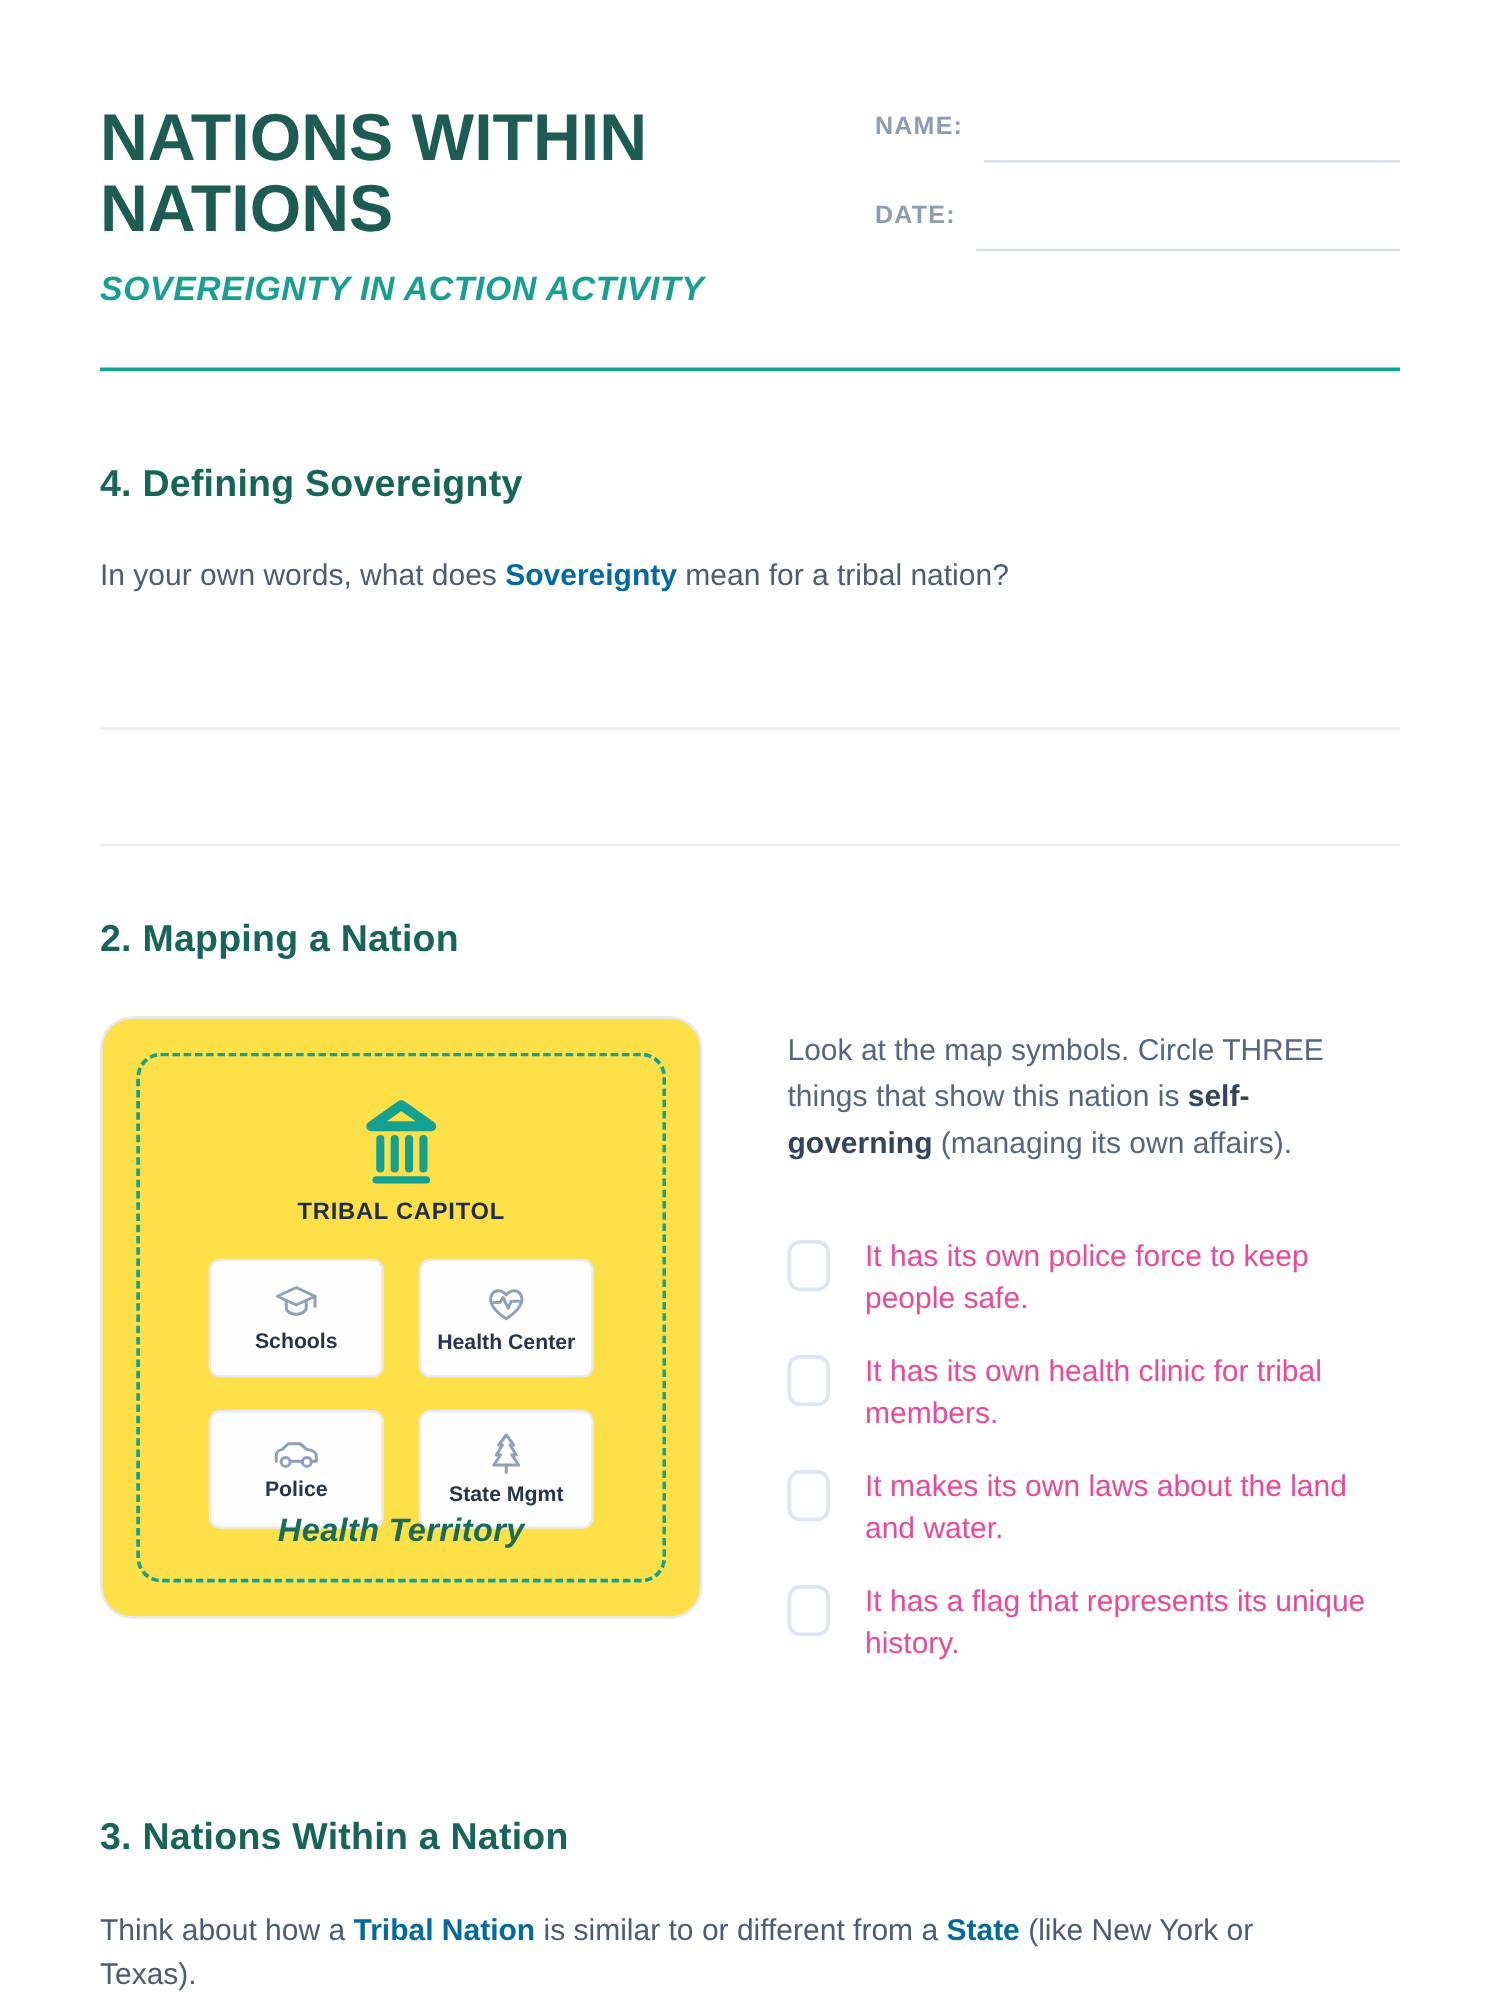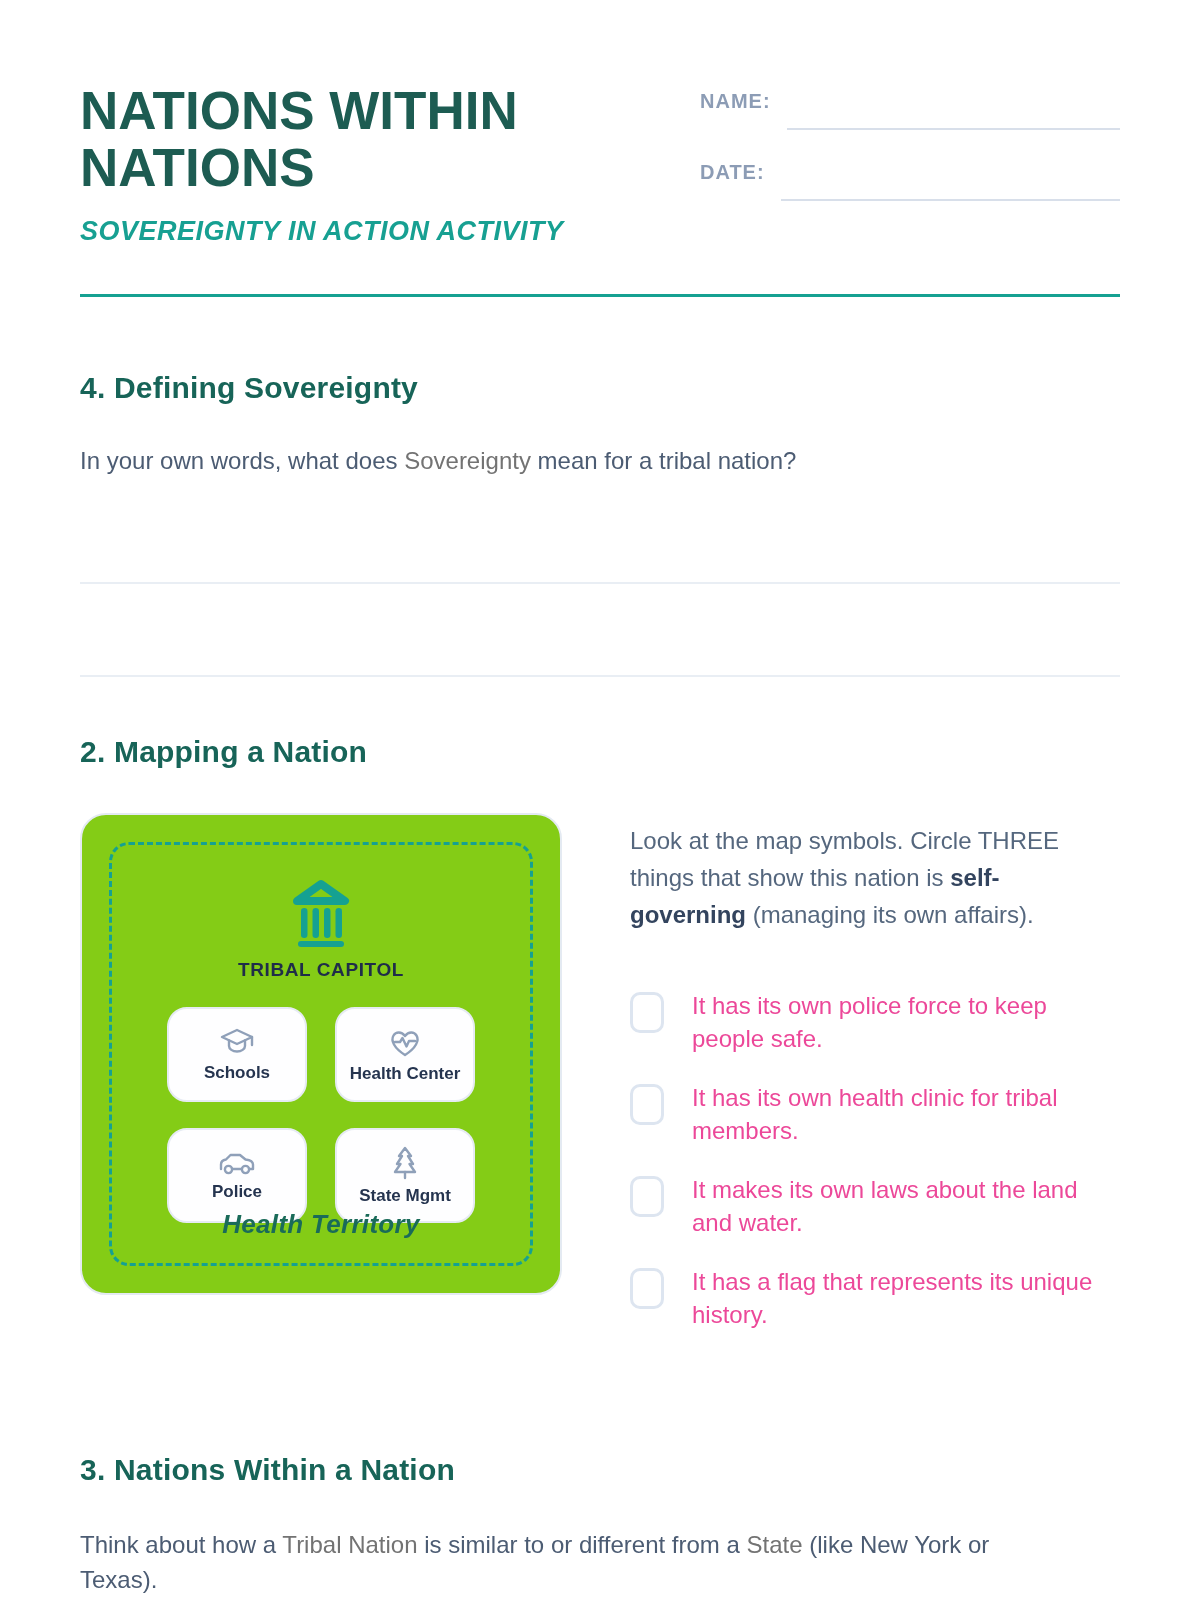--- a/index.html
+++ b/index.html
@@ -20,43 +20,43 @@
   .field-label { color:#8C9CB5; font-size:20px; font-weight:700; letter-spacing:1px; }
   .field-line { flex:1; margin-left:16px; border-bottom:2px solid #D8DFEA;
                 margin-bottom:-17px; }
 
   
   .rule { border:none; height:3px; background:#15A192; margin-top:47px; }
 
   
   .section-heading { color:#176458; font-size:30px; font-weight:800; letter-spacing:0.2px; }
   .prompt { font-size:24px; line-height:35px; color:#4C5C73; }
-  .prompt b { font-weight:400; color:#737373; }
+  .prompt b { font-weight:700; color:#0369a1; }
 
   
   .section-1 { margin-top:74px; }
   .section-1 .prompt { margin-top:38px; }
   .answer-line { border-bottom:2px solid #E9EEF4; }
   .answer-line.first { margin-top:104px; }
   .answer-line.second { margin-top:91px; }
 
   
   .section-2 { margin-top:58px; }
   .map-row { display:flex; margin-top:44px; }
-  .map-card { width:482px; height:482px; flex:none; background:#84cc16;
+  .map-card { width:482px; height:482px; flex:none; background:#fde047;
               border:2px solid #E4EAF2; border-radius:26px; padding:27px; }
   .territory-border { width:100%; height:100%; border:3px dashed #15A192;
               border-radius:20px; display:flex; flex-direction:column;
               align-items:center; padding-top:32px; }
   .capitol-icon { margin-bottom:12px; }
   .capitol-label { color:#1F2D49; font-size:19px; font-weight:700; letter-spacing:0.6px;
                    margin-bottom:26px; }
   .facility-grid { display:grid; grid-template-columns:140px 140px; gap:26px 28px; }
   .facility-card { height:95px; background:#FEFEFF; border:2px solid #E6EBF3;
-                   border-radius:20px; display:flex; flex-direction:column;
+                   border-radius:9px; display:flex; flex-direction:column;
                    align-items:center; justify-content:center; gap:5px; }
   .facility-label { color:#25344F; font-size:17px; font-weight:700; }
   .territory-label { margin-top:-14px; color:#1A6B59; font-size:26px; font-weight:700;
                      font-style:italic; letter-spacing:0.3px; }
 
   .map-right { flex:1; margin-left:68px; padding-top:9px; }
   .instruction { font-size:24px; line-height:37px; color:#55677E; max-width:445px; }
   .instruction b { font-weight:700; color:#33445E; }
   .checklist { margin-top:56px; }
   .check-item { display:flex; margin-bottom:26px; }

